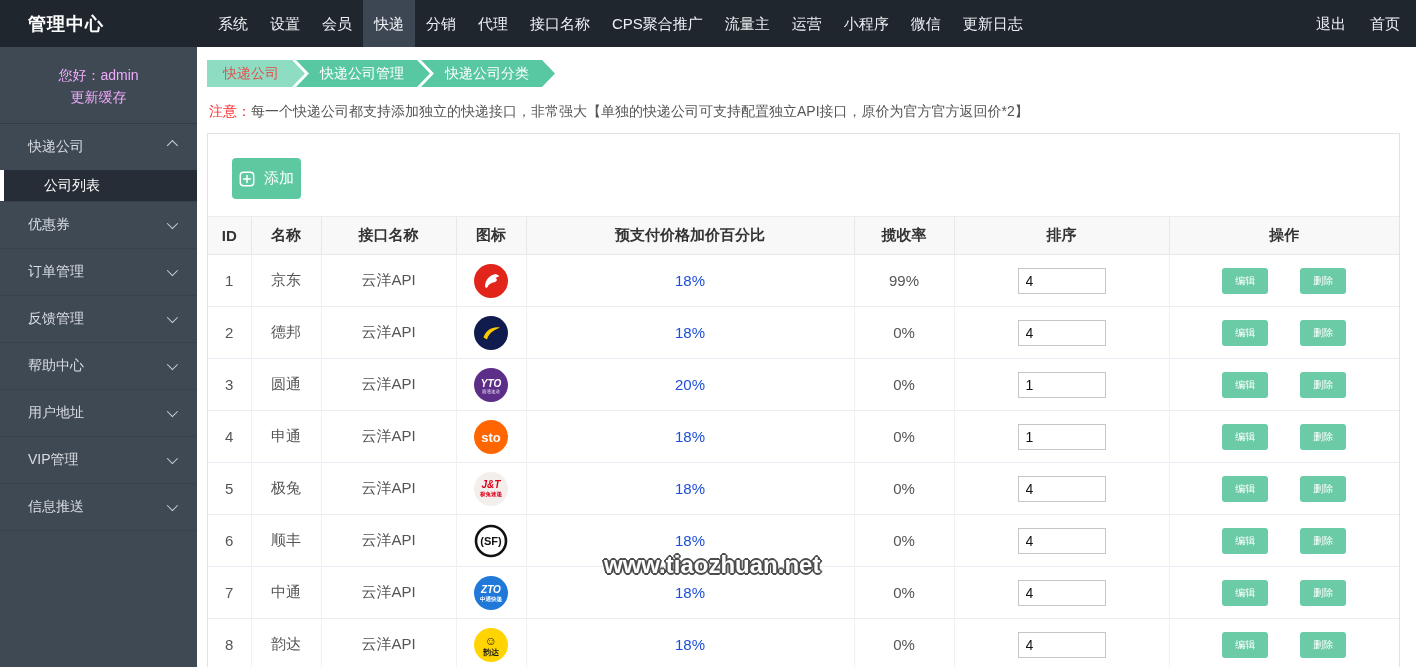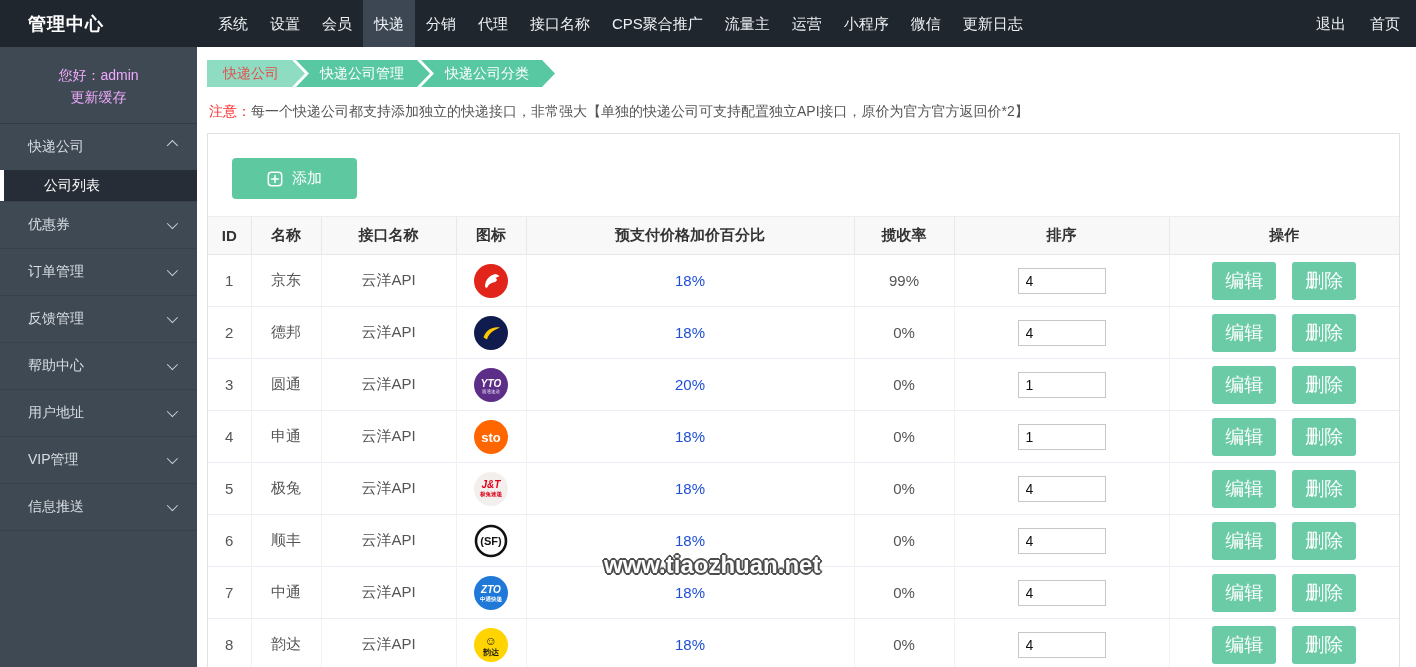--- a/index.html
+++ b/index.html
@@ -35,32 +35,32 @@
            clip-path:polygon(0 0, calc(100% - 13px) 0, 100% 50%, calc(100% - 13px) 100%, 0 100%, 13px 50%); margin-left:-9px; cursor:pointer; }
   .crumb.first { background:#8edcc1; color:#e25050; padding:0 26px 0 16px; margin-left:0;
            clip-path:polygon(0 0, calc(100% - 13px) 0, 100% 50%, calc(100% - 13px) 100%, 0 100%); }
 
   .notice { margin:16px 0 0 12px; font-size:14px; color:#555; }
   .notice-prefix { color:#ff2d2d; }
 
   .panel { margin:12px 16px 0 10px; border:1px solid #e2e2e2; height:560px; }
   .panel-pad { padding:24px 24px 17px; }
   .btn-add { display:inline-flex; align-items:center; gap:9px; background:#5ec9a1; color:#fff; border:none; border-radius:4px;
-             padding:0 35px; height:41px; font-size:15px; cursor:pointer; font-family:inherit; }
+             padding:0 7px; height:41px; font-size:15px; cursor:pointer; font-family:inherit; }
 
   table { width:100%; border-collapse:collapse; table-layout:fixed; }
   th { height:38px; background:#f8f8f9; font-size:15px; font-weight:bold; color:#333; 
        border-bottom:1px solid #e8e8e8; border-top:1px solid #ededed; }
   th + th { border-left:1px solid #e8e8e8; }
   td { height:52px; text-align:center; font-size:15px; color:#555; border-top:1px solid #e9eef5; vertical-align:middle; }
   tbody tr:first-child td { border-top:none; }
   td + td { border-left:1px solid #f1f1f1; }
   .pct-red { color:#1d4ed8; }
   .sort-input { width:88px; height:26px; border:1px solid #c6c6c6; padding:0 7px; font-size:14px; color:#111; font-family:inherit; }
-  .btn-row { background:#6bcba6; color:#fff; border:none; border-radius:3px; padding:6px 13px; font-size:19px; margin:0 8px; cursor:pointer; font-family:inherit; }
+  .btn-row { background:#6bcba6; color:#fff; border:none; border-radius:3px; padding:6px 13px; font-size:10px; margin:0 16px; cursor:pointer; font-family:inherit; }
   td svg { display:block; margin:0 auto; }
 
   .watermark { position:absolute; left:407px; top:504px; font-size:24px; font-weight:bold; color:#fff; z-index:50; pointer-events:none;
     text-shadow:-2px 0 #4d4d4d, 2px 0 #4d4d4d, 0 -2px #4d4d4d, 0 2px #4d4d4d, -1px -1px #4d4d4d, 1px 1px #4d4d4d, -1px 1px #4d4d4d, 1px -1px #4d4d4d; }
 </style>
 </head>
 <body>
 
 <div class="page">
 

